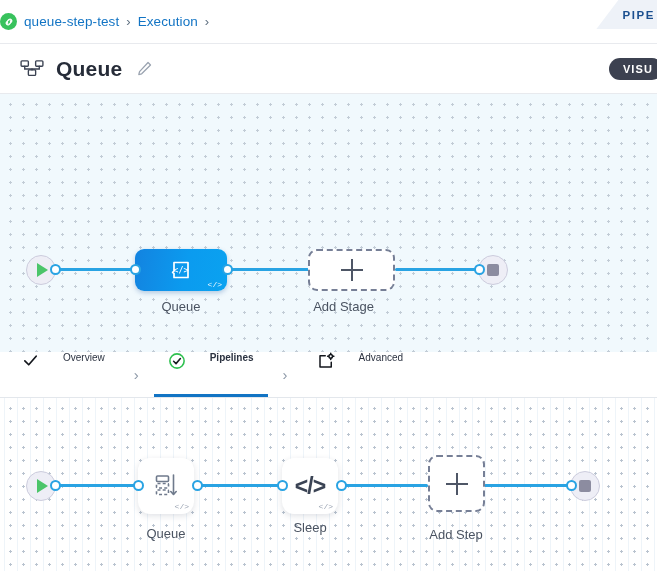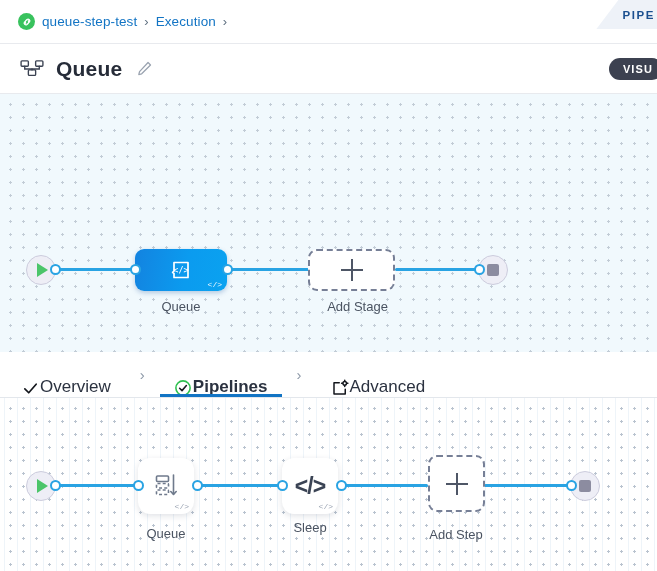--- a/index.html
+++ b/index.html
@@ -15,21 +15,21 @@
     color: #333;
     position: relative;
   }
 
   
   .breadcrumb-bar {
     height: 44px;
     background: #ffffff;
     display: flex;
     align-items: center;
-    padding-left: 18px;
+    padding-left: 0;
     box-sizing: border-box;
     border-bottom: 1px solid #e8eaee;
     position: relative;
   }
   .crumb-icon {
     width: 17px;
     height: 17px;
     border-radius: 50%;
     background: #38c25d;
     display: inline-flex;
@@ -273,27 +273,27 @@
     height: 46px;
     background: #ffffff;
     display: flex;
     align-items: stretch;
     padding-left: 18px;
     box-sizing: border-box;
     border-bottom: 1px solid #e3e7ec;
   }
   .tab {
     display: flex;
-    align-items: flex-end;
-    gap: 1px;
+    align-items: flex-start;
+    gap: 24px;
     padding: 0 4px;
     cursor: pointer;
     position: relative;
     color: #2b3240;
-    font-size: 17px;
+    font-size: 10px;
   }
   .tab.active { font-weight: bold; }
   .tab.active::after {
     content: "";
     position: absolute;
     left: -10px; right: -10px; bottom: 0;
     height: 3px;
     background: #1274c4;
   }
   .tab-sep {
@@ -364,21 +364,21 @@
     </svg>
     <span class="corner-code">&lt;/&gt;</span>
   </div>
   <div class="port" style="left:130px; top:170px;"></div>
   <div class="port" style="left:222px; top:170px;"></div>
   <div class="node-label" style="left:135px; top:205px; width:92px;">Queue</div>
 
   <div class="node-add" style="left:308px; top:155px; width:87px; height:42px;">
     <div class="plus"></div>
   </div>
-  <div class="node-label" style="left:306px; top:205px; width:103px;">Add Stage</div>
+  <div class="node-label" style="left:292px; top:205px; width:103px;">Add Stage</div>
 
   <div class="terminal" style="left:478px; top:161px;">
     <div class="stop-sq"></div>
   </div>
   <div class="port" style="left:474px; top:170px;"></div>
 </div>
 
 <div class="tab-strip">
 
   <div class="tab">

